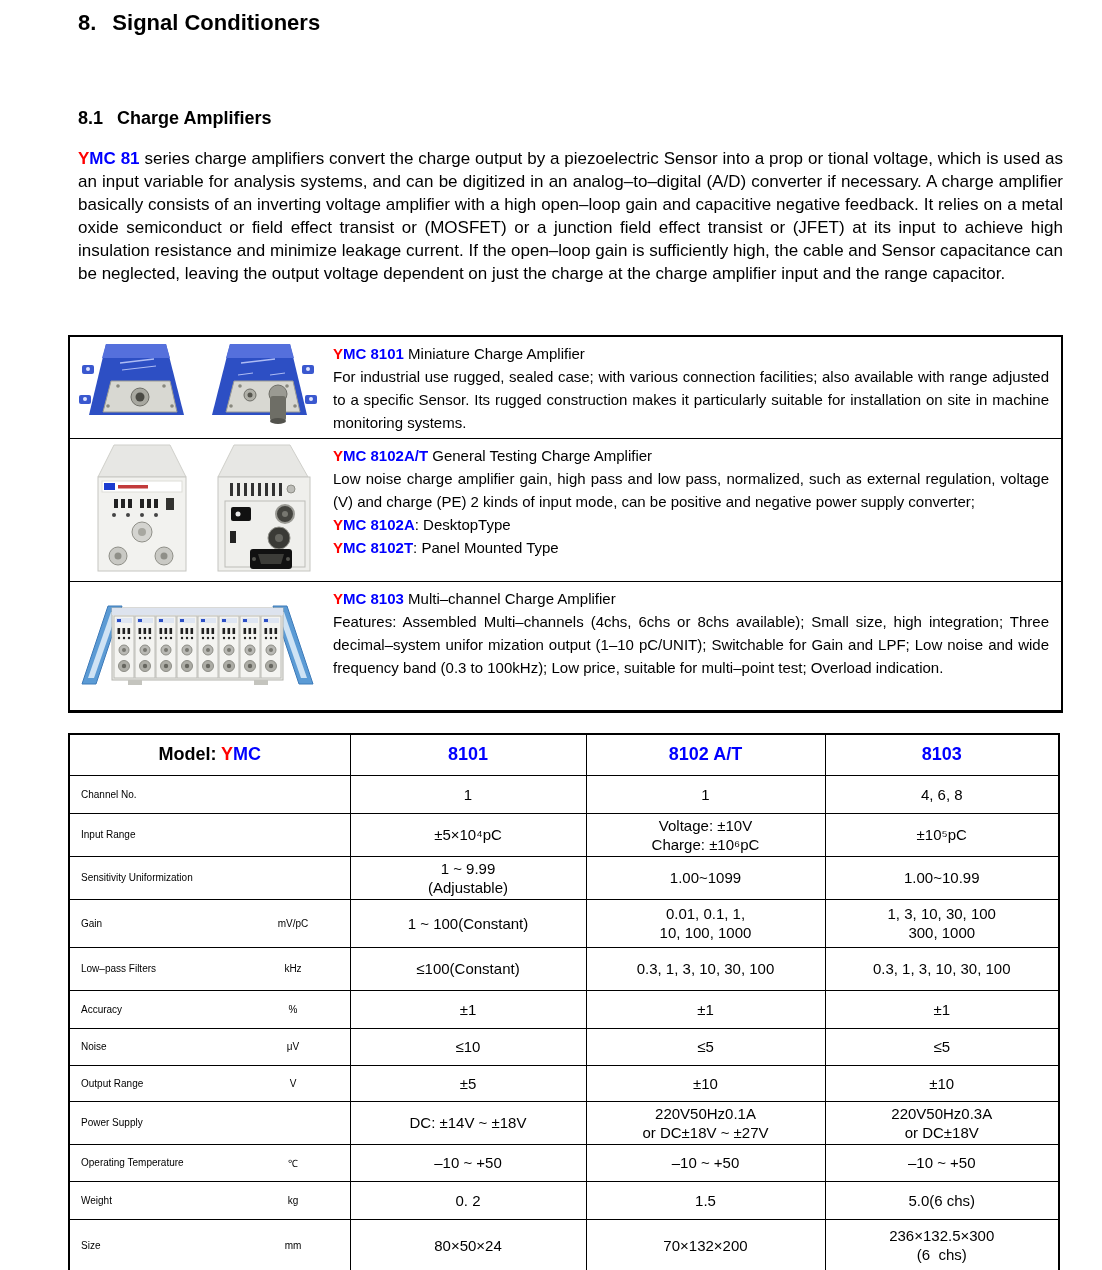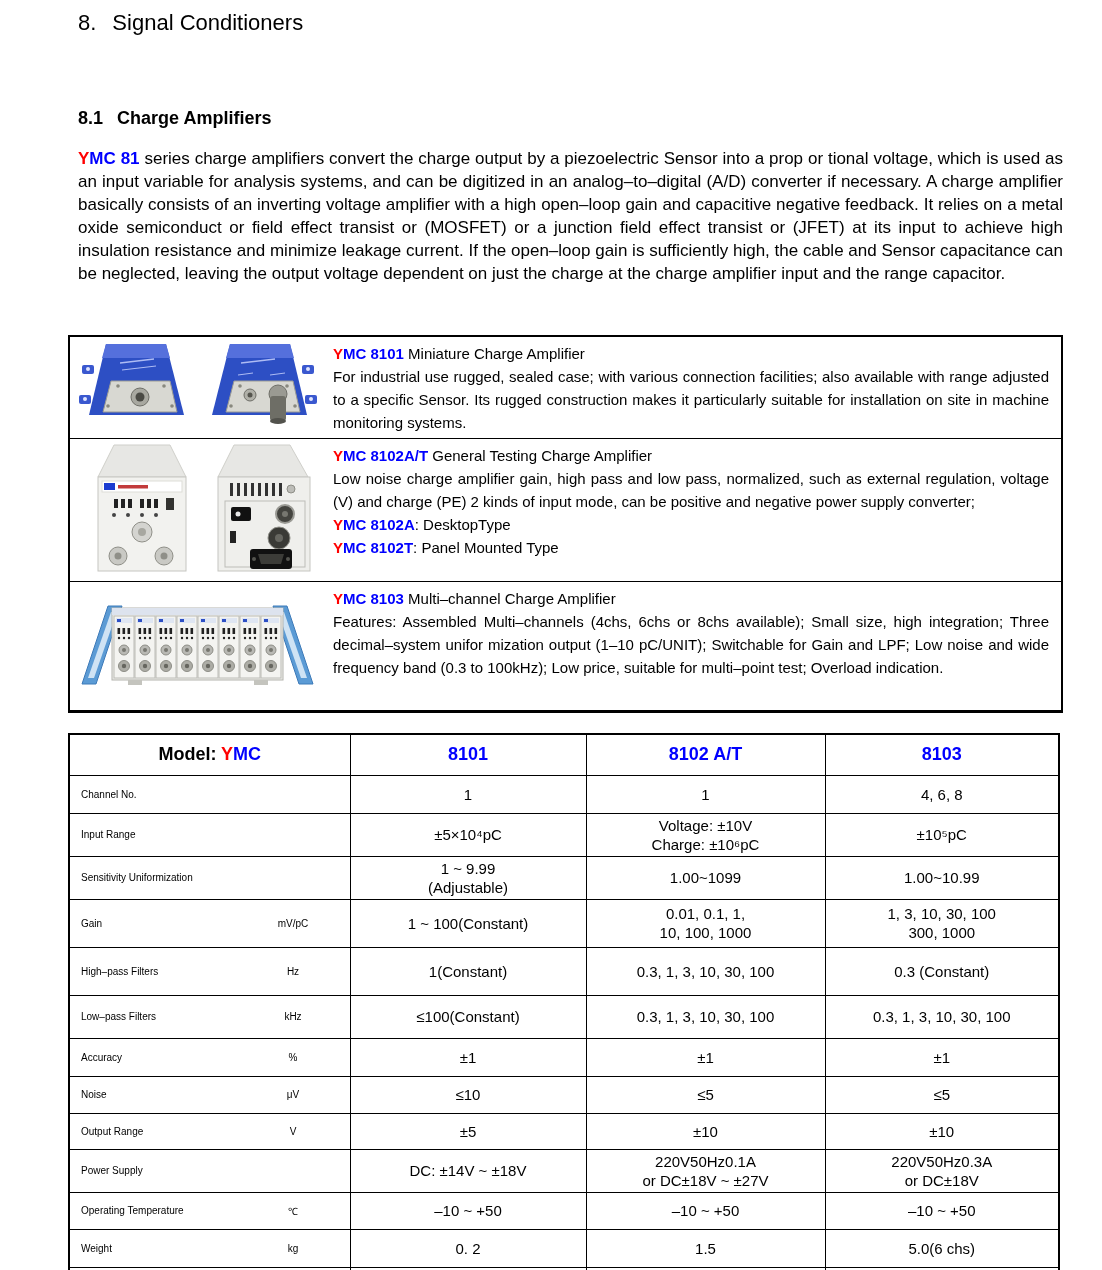--- a/index.html
+++ b/index.html
@@ -3,21 +3,21 @@
 <meta charset="utf-8">
 <style>
   :root { --red:#ff0000; --blue:#0000ff; --ink:#000000; }
   html,body { margin:0; padding:0; background:#ffffff; }
   body {
     width:1102px; height:1270px; overflow:hidden;
     font-family:"Liberation Sans", sans-serif; color:var(--ink);
   }
   .page { padding:10px 39px 0 68px; }
 
-  h1 { font-size:22px; line-height:26px; font-weight:normal; margin:0 0 0 10px; }
+  h1 { font-size:22px; line-height:26px; font-weight:bold; margin:0 0 0 10px; }
   .h-num { display:inline-block; margin-right:16px; }
   h2 { font-size:18px; line-height:22px; font-weight:bold; margin:28px 0 0 10px; }
   .h-num2 { display:inline-block; margin-right:14px;margin-top:43px; }
 
   .intro {
     margin:18px 0 0 10px; width:985px; min-height:184px;
     font-size:17px; line-height:23px; text-align:justify;
   }
   .b { font-weight:bold; }
   .red { color:var(--red); }
@@ -299,31 +299,20 @@
               <span class="lbl-unit">mV/pC</span>
             </div>
           </td>
       <td class="val">1 ~ 100(Constant)</td>
       <td class="val">0.01, 0.1, 1,
 10, 100, 1000</td>
       <td class="val">1, 3, 10, 30, 100
 300, 1000</td>
     </tr>
 
-    <tr style="height:48px;">
-      <td class="lbl">
-            <div class="lbl-wrap">
-              <span class="lbl-txt">High–pass Filters</span>
-              <span class="lbl-unit">Hz</span>
-            </div>
-          </td>
-      <td class="val">1(Constant)</td>
-      <td class="val">0.3, 1, 3, 10, 30, 100</td>
-      <td class="val">0.3 (Constant)</td>
-    </tr>
 
     <tr style="height:43px;">
       <td class="lbl">
             <div class="lbl-wrap">
               <span class="lbl-txt">Low–pass Filters</span>
               <span class="lbl-unit">kHz</span>
             </div>
           </td>
       <td class="val">≤100(Constant)</td>
       <td class="val">0.3, 1, 3, 10, 30, 100</td>

